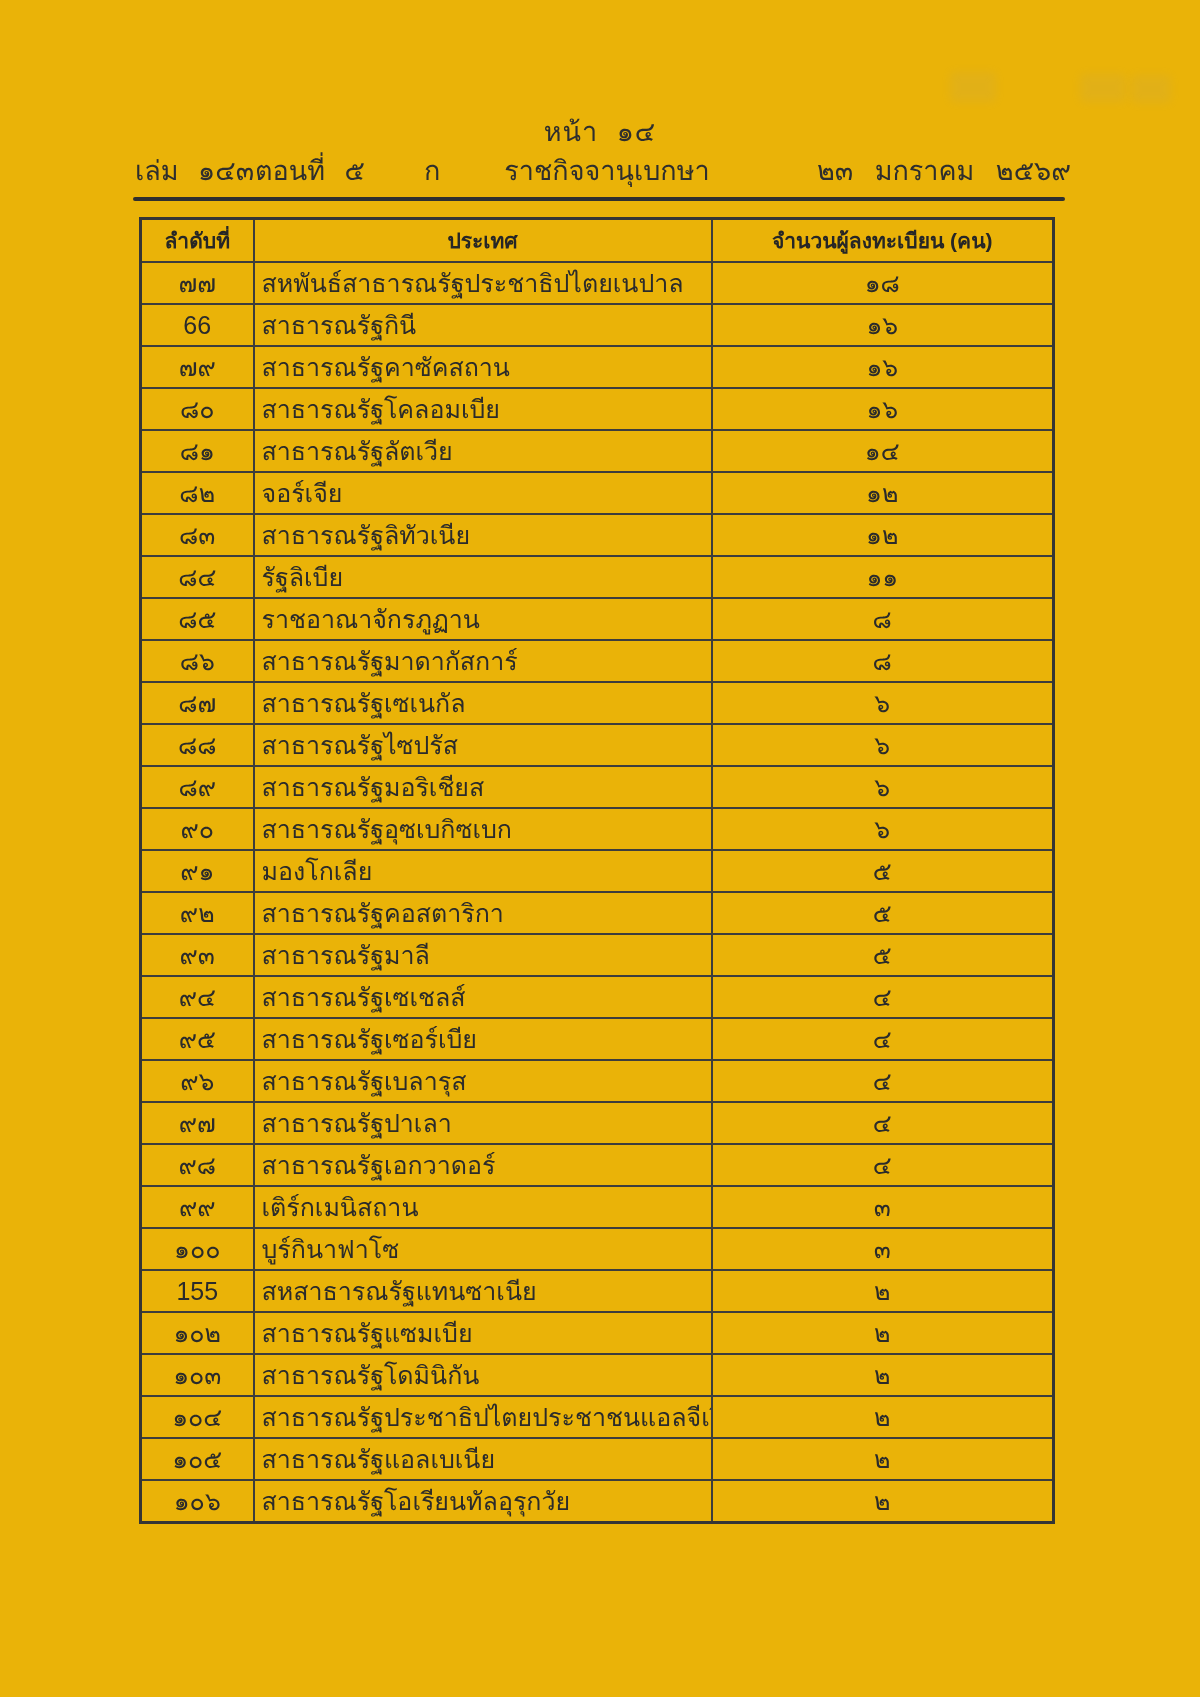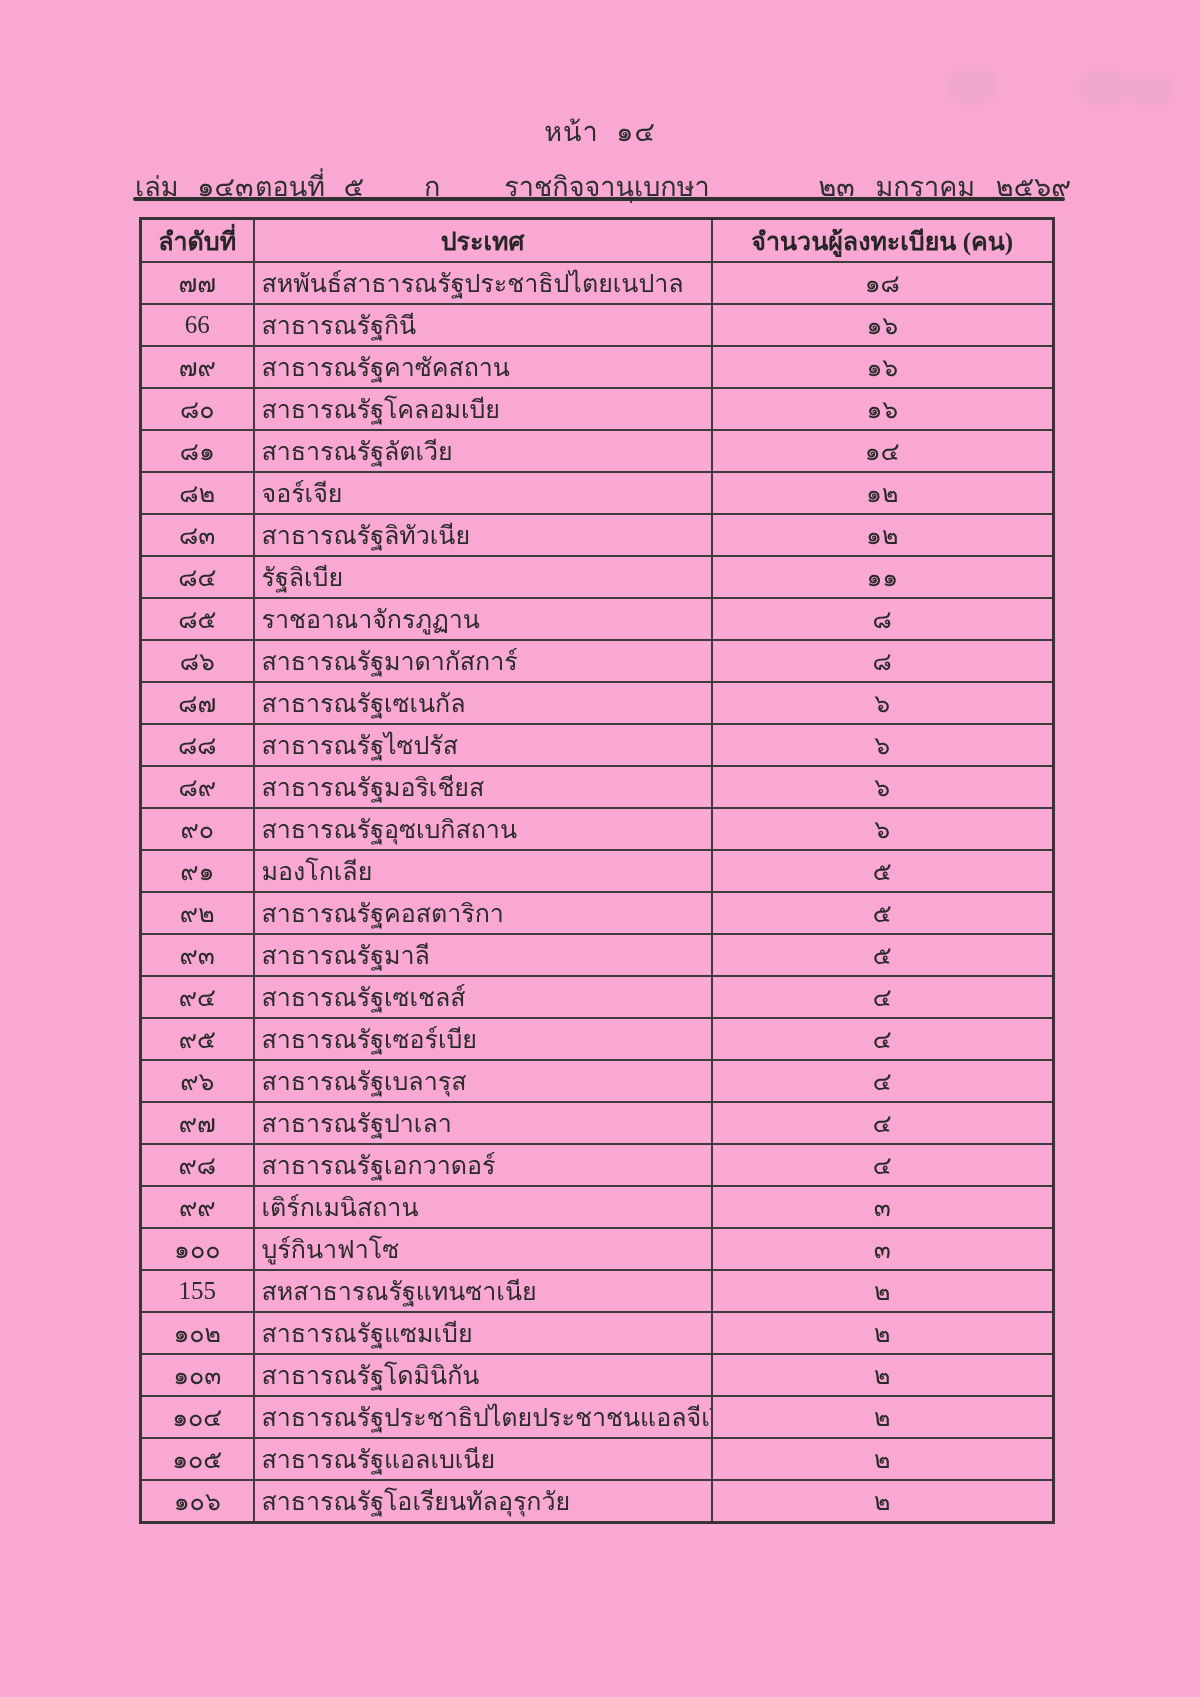--- a/index.html
+++ b/index.html
@@ -4,22 +4,22 @@
 <style>
   html, body {
     margin: 0;
     padding: 0;
     background: #ffffff;
   }
   .page {
     position: relative;
     width: 1200px;
     height: 1697px;
-    background: #f9a8d4;
-    font-family: Liberation Serif, serif;
+    background: #eab308;
+    font-family: Liberation Sans, sans-serif;
     color: #2a2a2a;
     overflow: hidden;
   }
   
   .page-number {
     position: absolute;
     top: 110px;
     left: 0;
     width: 1200px;
     text-align: center;
@@ -30,21 +30,21 @@
   }
   .masthead {
     position: absolute;
     top: 149px;
     left: 0;
     width: 1200px;
     height: 40px;
     font-size: 27px;
     color: #2e2e2e;
   }
-  .masthead span { position: absolute; white-space: nowrap; margin-top: 16px; }
+  .masthead span { position: absolute; white-space: nowrap; }
   .mh-volume   { left: 135px;  word-spacing: 12px; }
   .mh-issue    { left: 255px;  word-spacing: 12px; }
   .mh-section  { left: 424px; }
   .mh-gazette  { left: 0; width: 1214px; text-align: center; }
   .mh-date     { right: 129px; word-spacing: 14px; }
   .masthead-rule {
     position: absolute;
     top: 197px;
     left: 133px;
     width: 932px;
@@ -82,21 +82,21 @@
     padding: 0;
     vertical-align: middle;
     overflow: hidden;
     white-space: nowrap;
   }
   .reg-table { border: 3px solid #353535; }
   .reg-table th {
     height: 41px;
     font-weight: bold;
     text-align: center;
-    font-size: 25px;
+    font-size: 21px;
     color: #262626;
   }
   .reg-table td {
     height: 36.5px;
     text-align: center;
   }
   .reg-table td.country {
     text-align: left;
     padding-left: 7px;
   }
@@ -195,21 +195,21 @@
           <td class="country">สาธารณรัฐไซปรัส</td>
           <td>๖</td>
         </tr>
         <tr>
           <td>๘๙</td>
           <td class="country">สาธารณรัฐมอริเชียส</td>
           <td>๖</td>
         </tr>
         <tr>
           <td>๙๐</td>
-          <td class="country">สาธารณรัฐอุซเบกิสถาน</td>
+          <td class="country">สาธารณรัฐอุซเบกิซเบก</td>
           <td>๖</td>
         </tr>
         <tr>
           <td>๙๑</td>
           <td class="country">มองโกเลีย</td>
           <td>๕</td>
         </tr>
         <tr>
           <td>๙๒</td>
           <td class="country">สาธารณรัฐคอสตาริกา</td>

